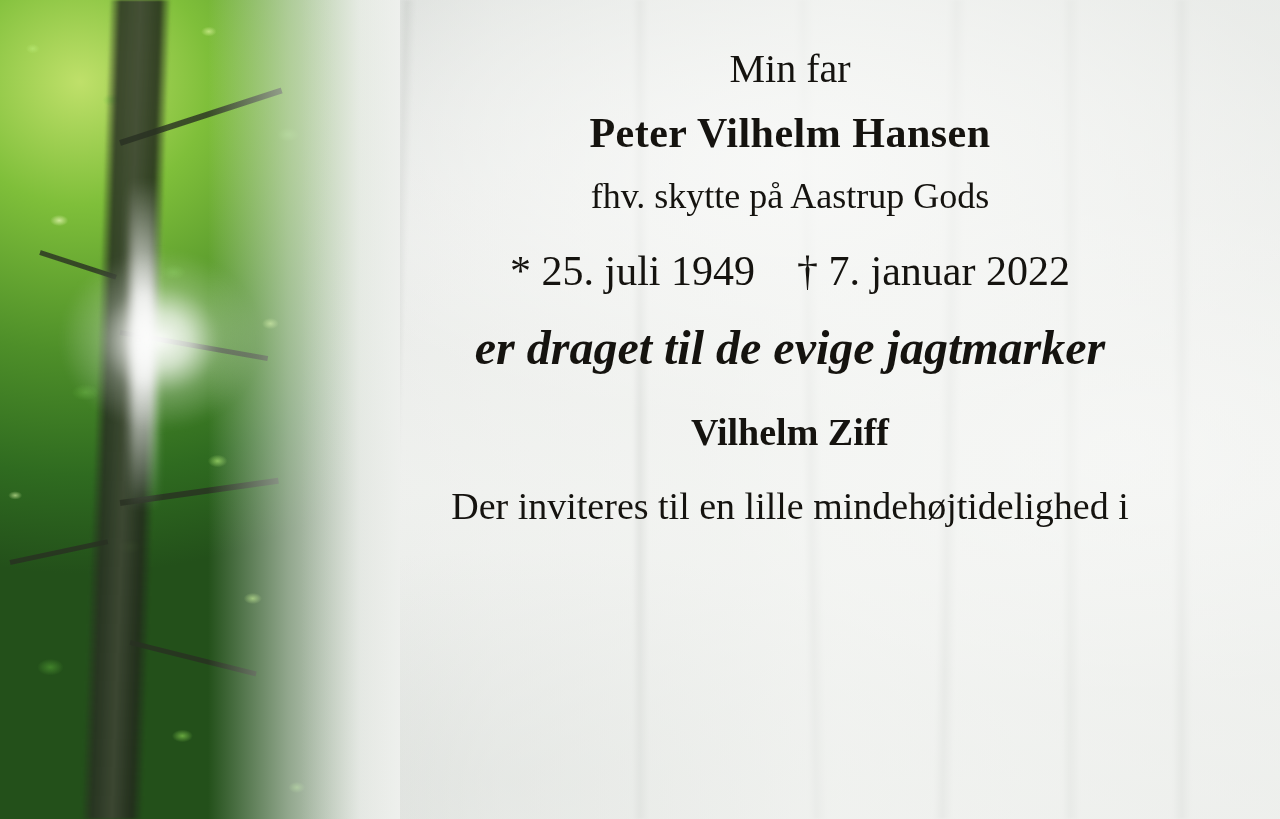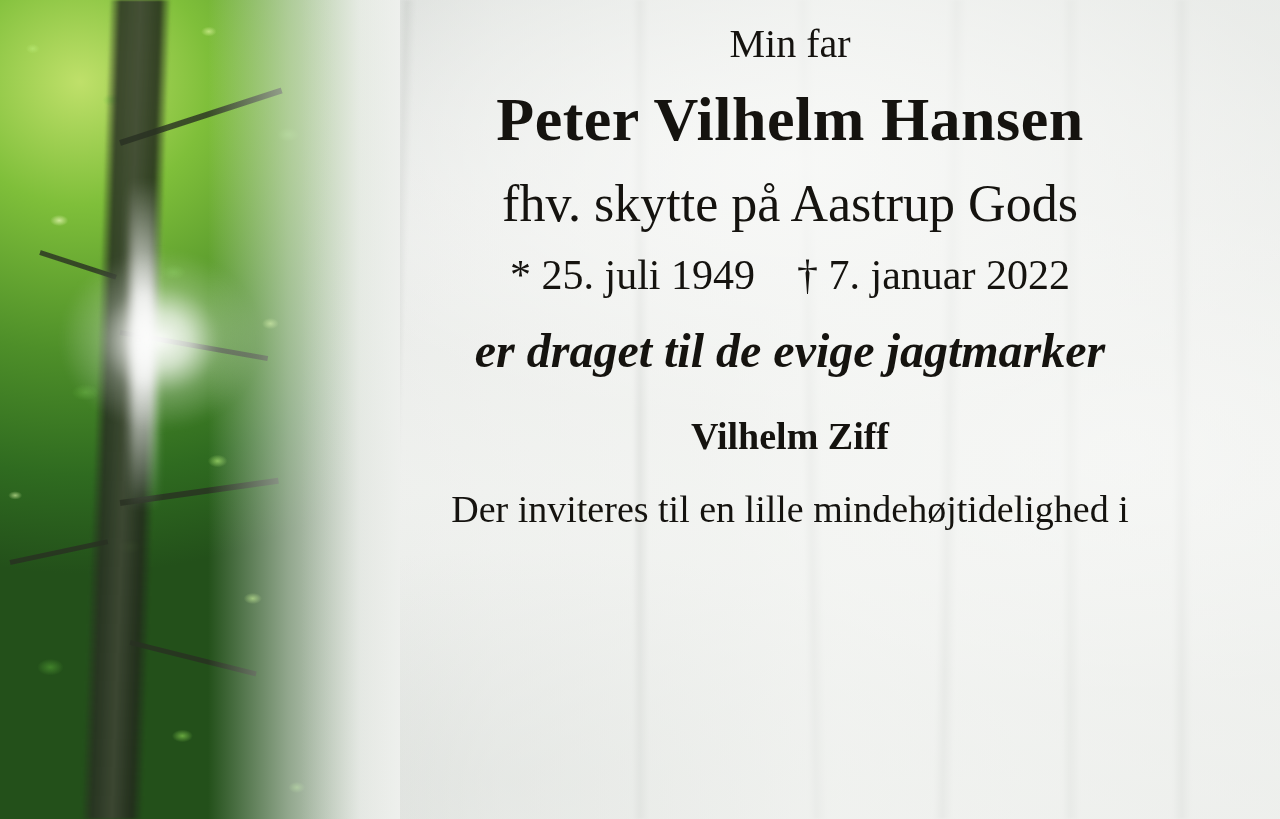--- a/index.html
+++ b/index.html
@@ -159,43 +159,43 @@
   .notice {
     position: absolute;
     left: 300px;
     top: 0;
     width: 980px;
     height: 819px;
     display: flex;
     flex-direction: column;
     align-items: center;
     justify-content: flex-start;
-    padding-top: 20px;
+    padding-top: 45px;
     box-sizing: border-box;
     color: #15130f;
     font-family: "Liberation Serif", "DejaVu Serif", serif;
     text-align: center;
   }
 
   .line-intro {
     font-size: 40px;
     line-height: 1.2;
     margin-bottom: 16px;
   }
   .line-name {
-    font-size: 62px;
+    font-size: 42px;
     font-weight: bold;
     line-height: 1.15;
     letter-spacing: 0.5px;
     margin-bottom: 18px;
   }
   .line-role {
-    font-size: 52px;
-    line-height: 1.2;
-    margin-bottom: 14px;
+    font-size: 36px;
+    line-height: 1.2;
+    margin-bottom: 28px;
   }
   .line-dates {
     font-size: 42px;
     line-height: 1.2;
     margin-bottom: 22px;
     white-space: pre;
     text-align: right;
   }
   .line-epitaph {
     font-size: 48px;

